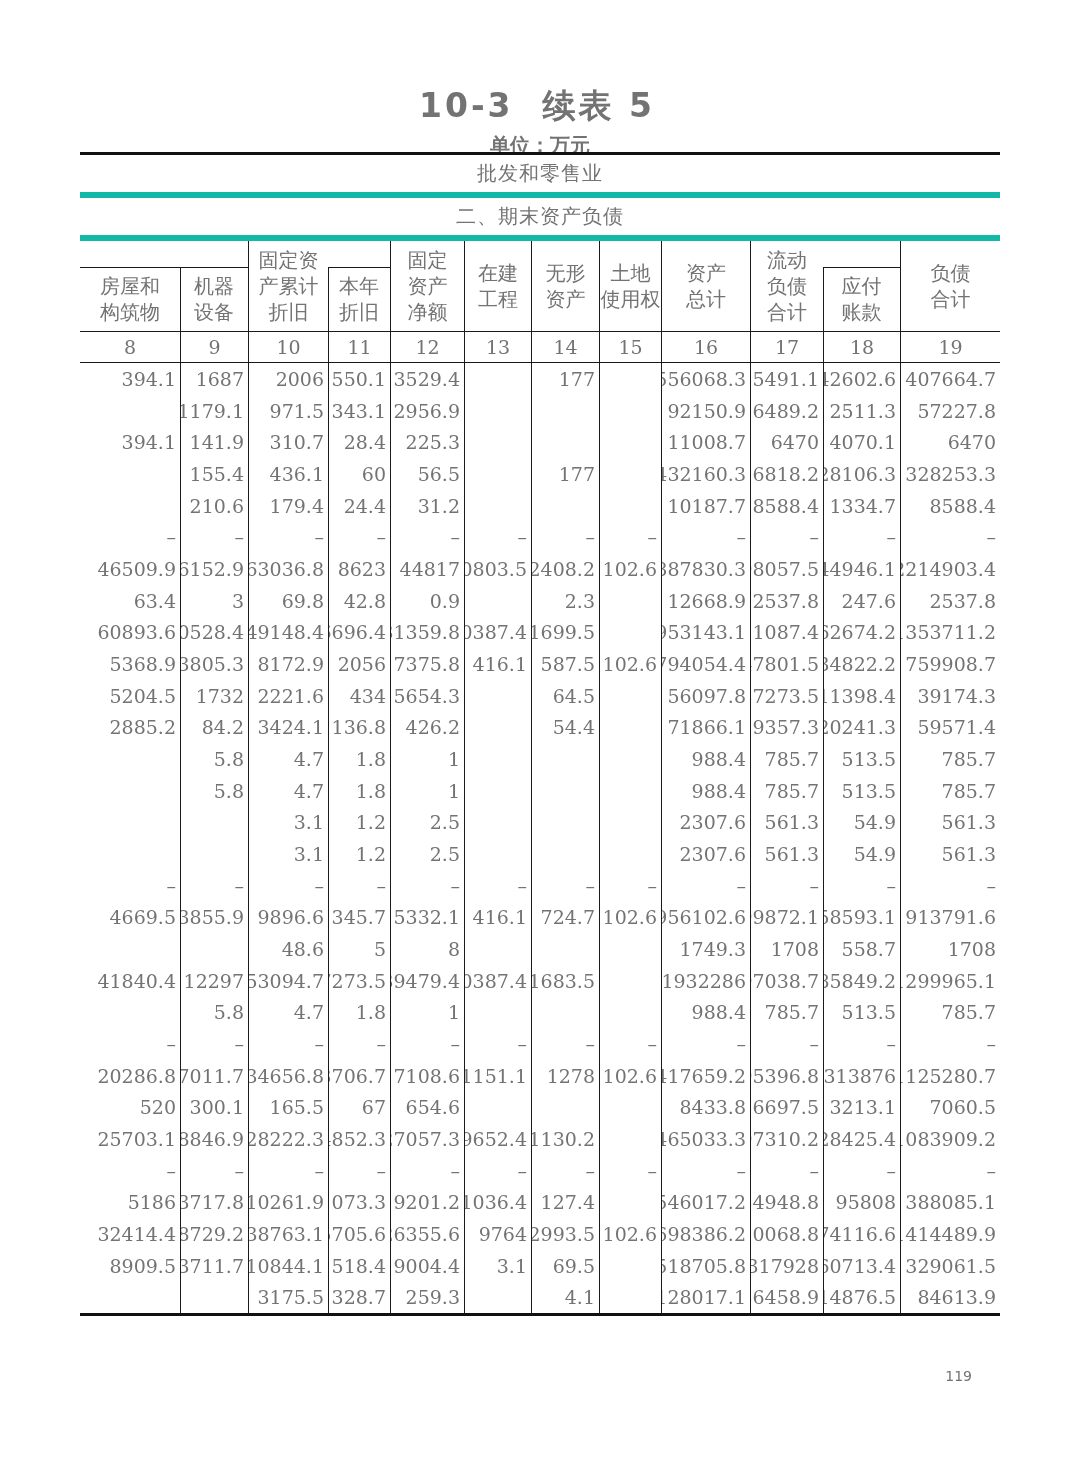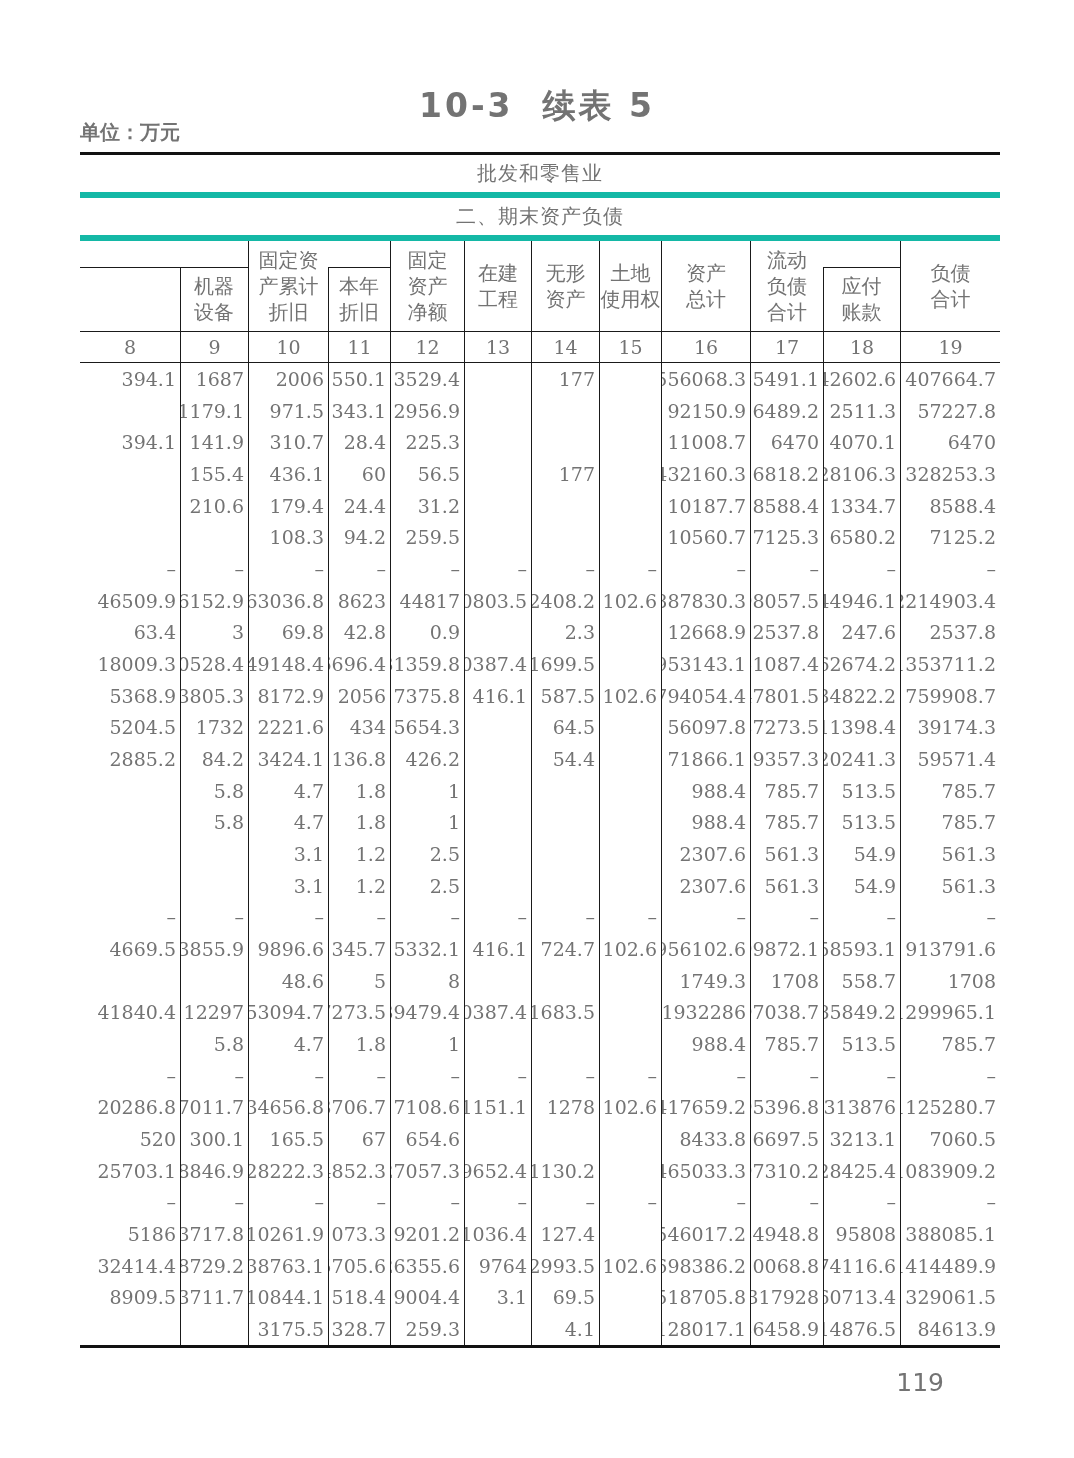--- a/index.html
+++ b/index.html
@@ -16,22 +16,22 @@
     top:84px;left:0;width:100%;
     text-align:center;
     font-family:"DejaVu Sans","Liberation Sans",sans-serif;
     font-weight:bold;
     font-size:33px;
     letter-spacing:3px;
     white-space:pre;
   }
   .unit-label{
     position:absolute;
-    top:119px;left:80px;width:920px;
-    text-align:left;
+    top:132px;left:80px;width:920px;
+    text-align:center;
     font-family:"DejaVu Sans","Liberation Sans",sans-serif;
     font-weight:bold;
     font-size:20px;
   }
   .tbl{
     position:absolute;
     top:152px;left:80px;width:920px;
     border-top:3px solid #111;
   }
   .band{
@@ -94,38 +94,40 @@
     flex:0 0 auto;
     overflow:hidden;
   }
   .tc.bl{border-left:1px solid #1a1a1a;}
   
   .c0{width:100px}.c1{width:68px}.c2{width:80px}.c3{width:62px}
   .c4{width:74px}.c5{width:67px}.c6{width:68px}.c7{width:62px}
   .c8{width:89px}.c9{width:73px}.c10{width:77px}.c11{width:100px}
   .page-number{
     position:absolute;
-    top:1368px;right:130px;
+    top:1368px;right:102px;
     font-family:"DejaVu Sans","Liberation Sans",sans-serif;
-    font-size:25px;
+    font-size:14px;
   }
 </style>
 </head>
 <body>
 
 <div class="page">
   <div class="page-title">10-3  续表 5</div>
   <div class="unit-label">单位：万元</div>
 
   <div class="tbl">
     <div class="band">批发和零售业</div>
     <div class="band">二、期末资产负债</div>
     <div class="hdr" id="hdr">
         <div class="hc c0 sub">
           <div class="step"></div>
+          <div class="htxt">房屋和
+构筑物</div>
         </div>
         <div class="hc c1 sub">
           <div class="step sbl"></div>
           <div class="htxt">机器
 设备</div>
         </div>
         <div class="hc c2 bl">
           <div class="htxt">固定资
 产累计
 折旧</div>
@@ -250,34 +252,20 @@
           <div class="tc c4 bl">31.2</div>
           <div class="tc c5 bl"></div>
           <div class="tc c6 bl"></div>
           <div class="tc c7 bl"></div>
           <div class="tc c8 bl">10187.7</div>
           <div class="tc c9 bl">8588.4</div>
           <div class="tc c10 bl">1334.7</div>
           <div class="tc c11 bl">8588.4</div>
         </div>
         <div class="trow">
-          <div class="tc c0"></div>
-          <div class="tc c1 bl"></div>
-          <div class="tc c2 bl">108.3</div>
-          <div class="tc c3 bl">94.2</div>
-          <div class="tc c4 bl">259.5</div>
-          <div class="tc c5 bl"></div>
-          <div class="tc c6 bl"></div>
-          <div class="tc c7 bl"></div>
-          <div class="tc c8 bl">10560.7</div>
-          <div class="tc c9 bl">7125.3</div>
-          <div class="tc c10 bl">6580.2</div>
-          <div class="tc c11 bl">7125.2</div>
-        </div>
-        <div class="trow">
           <div class="tc c0">–</div>
           <div class="tc c1 bl">–</div>
           <div class="tc c2 bl">–</div>
           <div class="tc c3 bl">–</div>
           <div class="tc c4 bl">–</div>
           <div class="tc c5 bl">–</div>
           <div class="tc c6 bl">–</div>
           <div class="tc c7 bl">–</div>
           <div class="tc c8 bl">–</div>
           <div class="tc c9 bl">–</div>
@@ -306,21 +294,21 @@
           <div class="tc c4 bl">0.9</div>
           <div class="tc c5 bl"></div>
           <div class="tc c6 bl">2.3</div>
           <div class="tc c7 bl"></div>
           <div class="tc c8 bl">12668.9</div>
           <div class="tc c9 bl">2537.8</div>
           <div class="tc c10 bl">247.6</div>
           <div class="tc c11 bl">2537.8</div>
         </div>
         <div class="trow">
-          <div class="tc c0">18009.3</div>
+          <div class="tc c0">60893.6</div>
           <div class="tc c1 bl">10528.4</div>
           <div class="tc c2 bl">49148.4</div>
           <div class="tc c3 bl">6696.4</div>
           <div class="tc c4 bl">31359.8</div>
           <div class="tc c5 bl">10387.4</div>
           <div class="tc c6 bl">1699.5</div>
           <div class="tc c7 bl"></div>
           <div class="tc c8 bl">1953143.1</div>
           <div class="tc c9 bl">1251087.4</div>
           <div class="tc c10 bl">462674.2</div>

